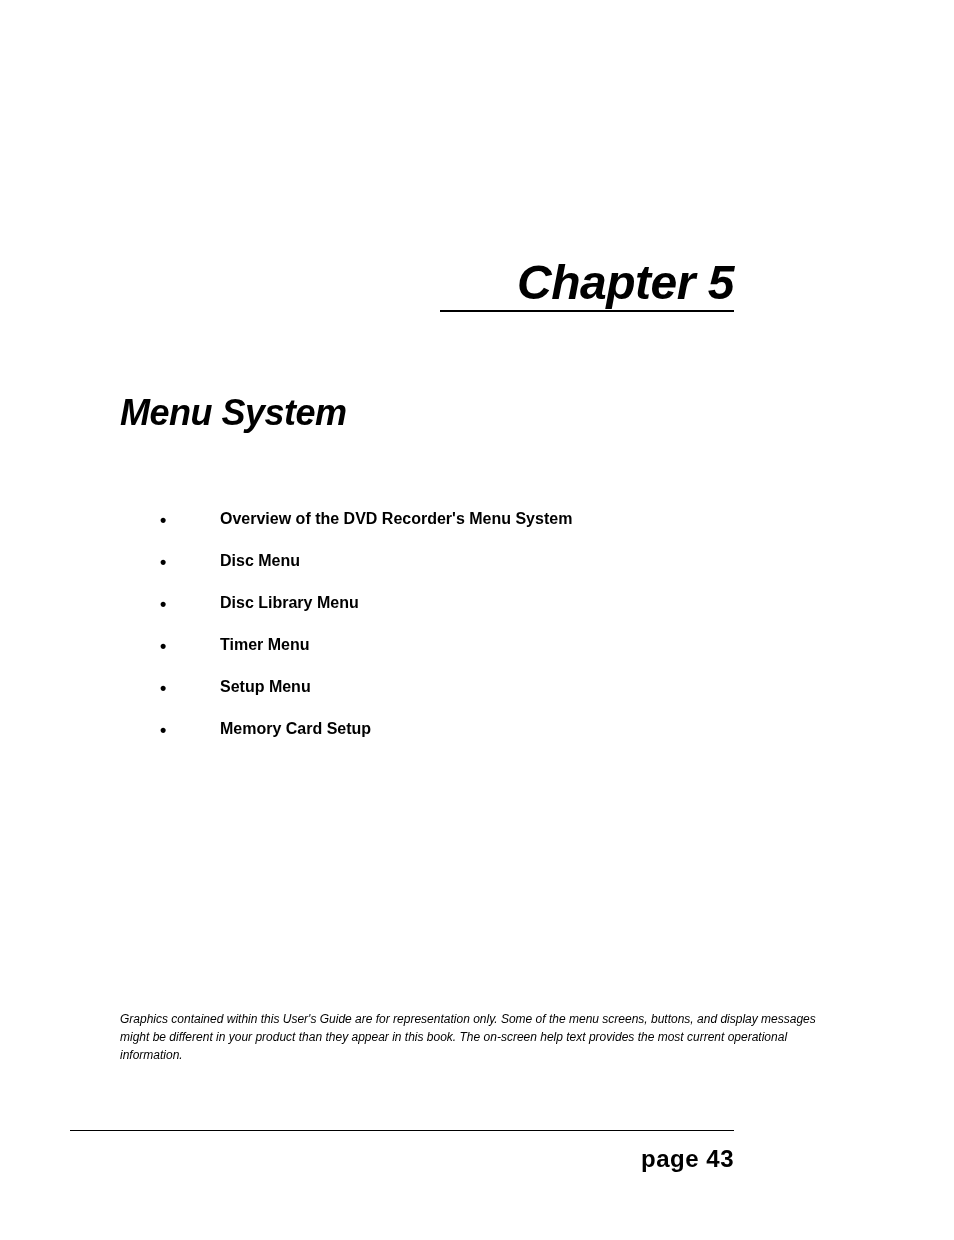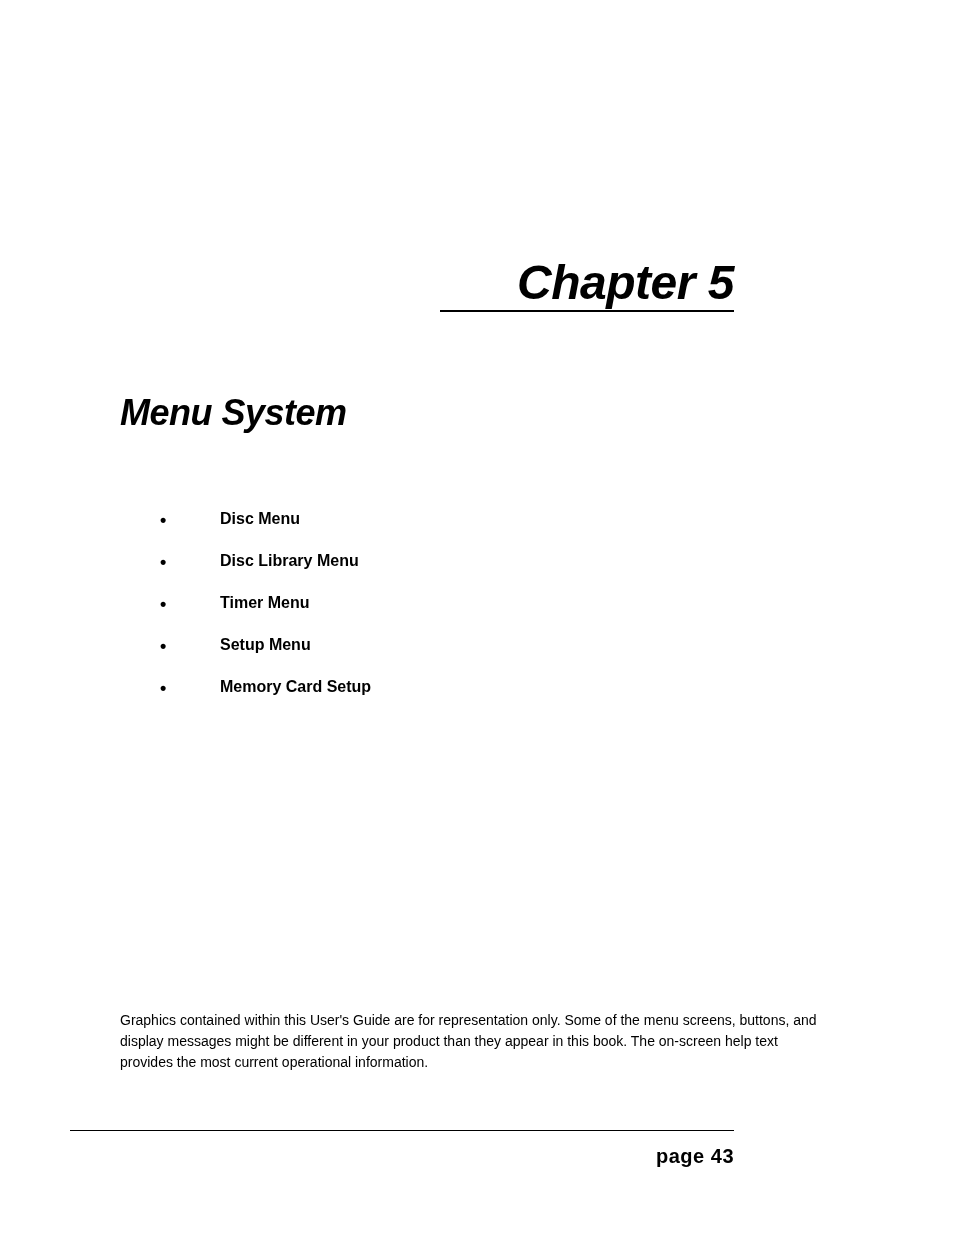--- a/index.html
+++ b/index.html
@@ -57,49 +57,51 @@
       position: absolute;
       left: 0;
       font-size: 18px;
     }
     .disclaimer {
       position: absolute;
       top: 1010px;
       left: 120px;
       right: 135px;
       font-family: 'Gill Sans', 'Helvetica Neue', Arial, sans-serif;
-      font-size: 14px;
+      font-style: italic;
+      font-size: 12px;
       line-height: 1.5;
       font-weight: 500;
     }
     .footer-rule {
       position: absolute;
       top: 1130px;
       left: 70px;
       right: 220px;
       border-top: 1px solid #000;
     }
     .page-number {
       position: absolute;
       top: 1145px;
       right: 220px;
       font-family: 'Arial Black', 'Impact', sans-serif;
       font-weight: 900;
-      font-size: 20px;
+      font-size: 24px;
       letter-spacing: 0.5px;
       text-align: right;
     }
   </style>
 </head>
 <body>
 
 <div class="page-content">
   <h1 class="chapter-title">Chapter 5</h1>
   <h2 class="section-title">Menu System</h2>
   <ul class="toc-list">
+    <li>Overview of the DVD Recorder's Menu System</li>
     <li>Disc Menu</li>
     <li>Disc Library Menu</li>
     <li>Timer Menu</li>
     <li>Setup Menu</li>
     <li>Memory Card Setup</li>
   </ul>
 </div>
 
 <div class="disclaimer">Graphics contained within this User's Guide are for representation only. Some of the menu screens, buttons, and display messages might be different in your product than they appear in this book. The on-screen help text provides the most current operational information.</div>
 

